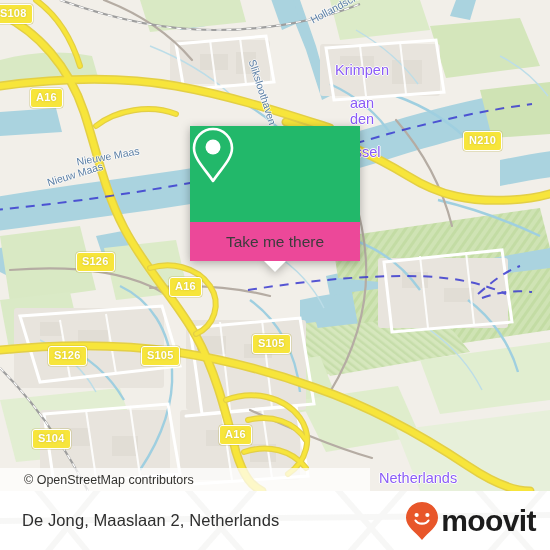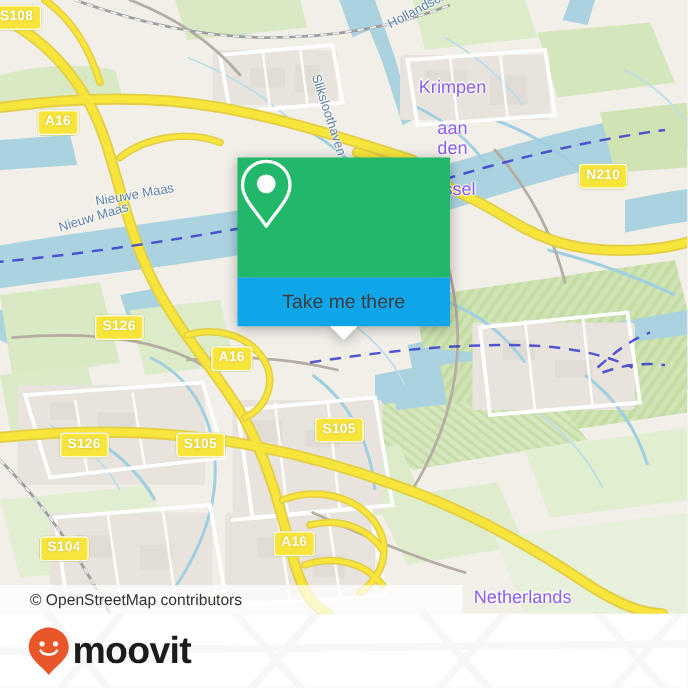--- a/index.html
+++ b/index.html
@@ -54,21 +54,21 @@
   .popup {
     position:absolute;
     left:190px; top:126px; width:170px;
     filter:drop-shadow(0 2px 5px rgba(0,0,0,.3));
   }
   .popup-img {
     height:96px; background:#22b86a;
     display:flex; align-items:center; justify-content:center;
   }
   .popup-cta {
-    height:39px; background:#0ea5e9;
+    height:39px; background:#ec4899;
     display:flex; align-items:center; justify-content:center;
     color:#3c3c3c; font-size:15.5px;
   }
   .popup-tail {
     position:absolute; left:50%; top:135px; transform:translateX(-50%);
     width:0; height:0;
     border-left:11px solid transparent;
     border-right:11px solid transparent;
     border-top:11px solid #ffffff;
   }
@@ -349,20 +349,21 @@
         <path d="M180,-10 L250,70"></path>
           <path d="M262,-10 L192,70"></path>
         <path d="M330,-10 L400,70"></path>
           <path d="M412,-10 L342,70"></path>
         <path d="M470,-10 L540,70"></path>
           <path d="M552,-10 L482,70"></path>
         <path d="M-10,30 L560,24"></path>
       </g>
     </svg>
 
+    <div class="footer-title">De Jong, Maaslaan 2, Netherlands</div>
 
     <div class="brand">
       <svg width="34" height="40" viewBox="0 0 34 40">
         <path d="M17 1 C8.2 1 1 8.1 1 16.8 C1 26 11 31.5 17 39 C23 31.5 33 26 33 16.8 C33 8.1 25.8 1 17 1 Z" fill="#e8562a"></path>
         <circle cx="11.6" cy="14" r="2.1" fill="#ffffff"></circle>
         <circle cx="22.4" cy="14" r="2.1" fill="#ffffff"></circle>
         <path d="M10.5 19.5 C12.8 23.6 21.2 23.6 23.5 19.5" fill="none" stroke="#ffffff" stroke-width="2.1" stroke-linecap="round"></path>
       </svg>
       <span class="brand-text">moovit</span>
     </div>

